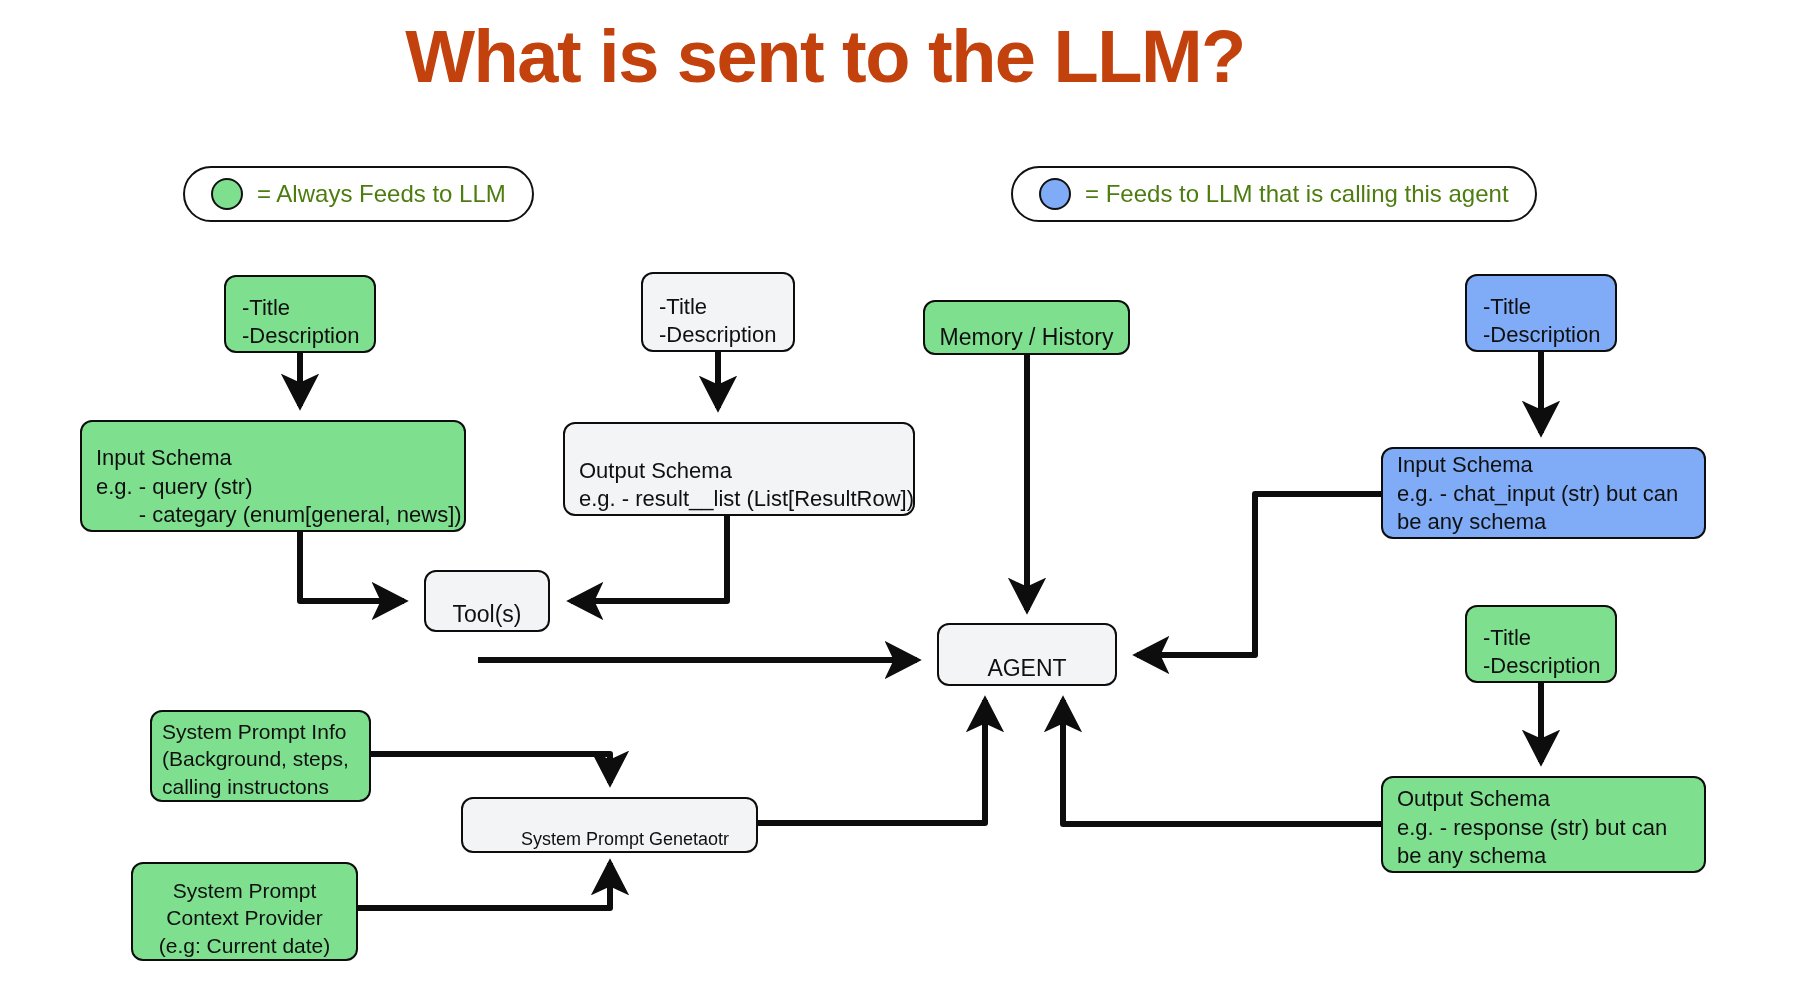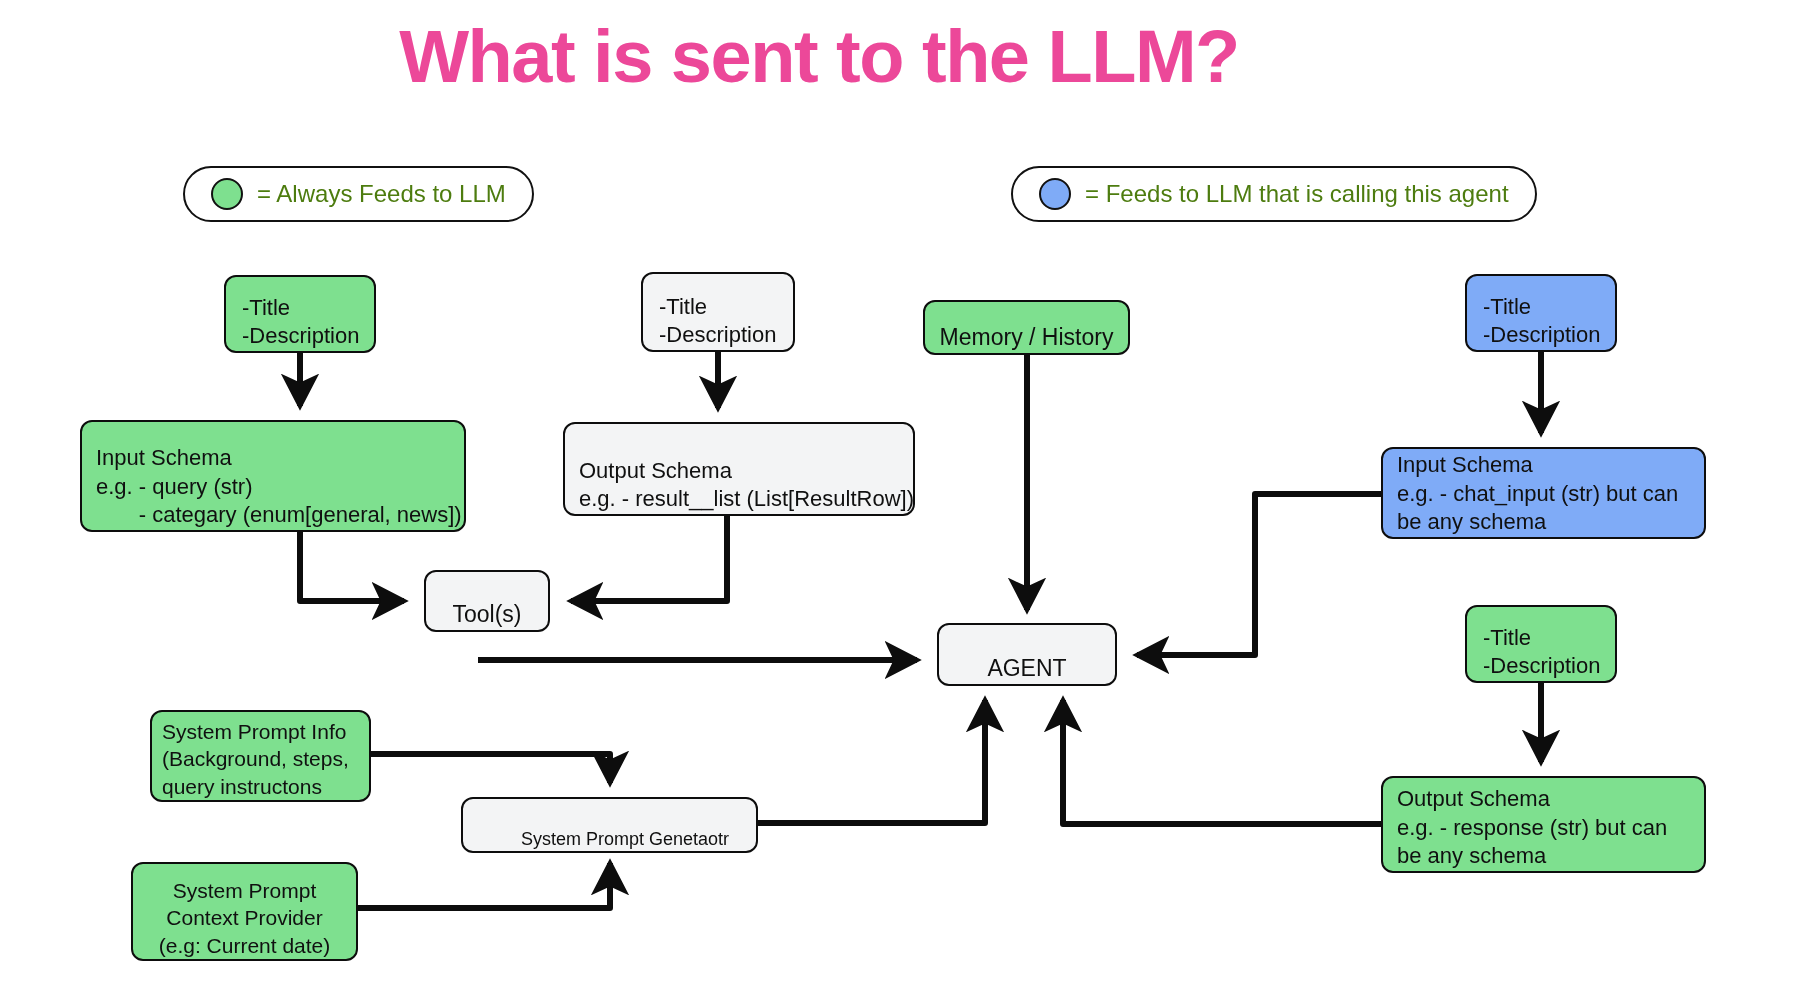--- a/index.html
+++ b/index.html
@@ -13,27 +13,27 @@
     position: relative;
     overflow: hidden;
     font-family: "Liberation Sans", sans-serif;
     color: #0b0b0b;
   }
 
   
   #diagram-title {
     position: absolute;
     top: 14px;
-    left: 4px;
+    left: 10px;
     width: 1630px;
     text-align: center;
     font-size: 74px;
     font-weight: 700;
     letter-spacing: -1.5px;
-    color: #ec4899;
+    color: #c2410c;
     white-space: nowrap;
   }
 
   
   .legend-pill {
     position: absolute;
     display: flex;
     align-items: center;
     gap: 14px;
     background: #ffffff;
@@ -185,21 +185,21 @@
   <span class="node-line">Tool(s)</span>
 </div>
 
 <div class="node grey centered" id="node-agent">
   <span class="node-line">AGENT</span>
 </div>
 
 <div class="node green centered" id="node-sys-prompt-info" style="align-items:flex-start;padding-left:10px;">
   <span class="node-line">System Prompt Info</span>
   <span class="node-line">(Background, steps,</span>
-  <span class="node-line">query instructons</span>
+  <span class="node-line">calling instructons</span>
 </div>
 
 <div class="node green centered" id="node-sys-prompt-ctx">
   <span class="node-line">System Prompt</span>
   <span class="node-line">Context Provider</span>
   <span class="node-line">(e.g: Current date)</span>
 </div>
 
 <div class="node grey centered" id="node-sys-prompt-generator">
   <span class="node-line">System Prompt Genetaotr</span>

